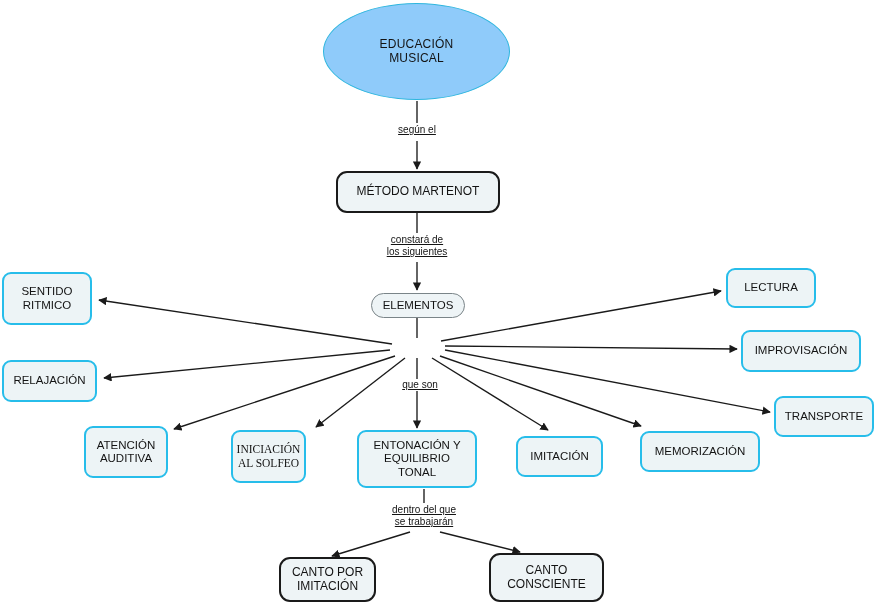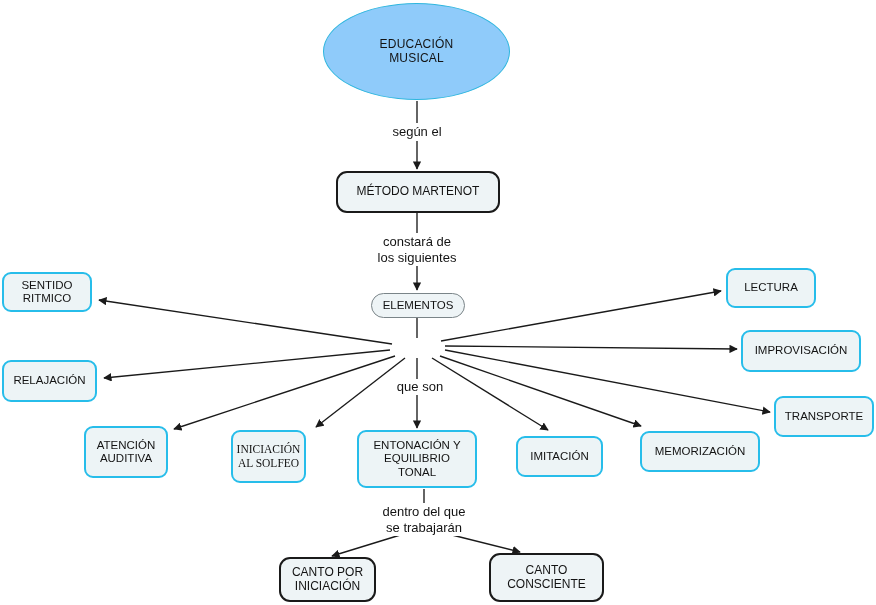--- a/index.html
+++ b/index.html
@@ -66,27 +66,28 @@
   .node.leaf{
     background:#EDF4F6;
     border:2px solid #27BDEA;
     border-radius:9px;
     font-size:11.5px;
   }
 
   
   .linklabel{
     position:absolute;
-    font-size:13px;
+    font-size:10px;
     color:#131313;
     text-align:center;
     line-height:1.22;
     white-space:pre-line;
     background:#ffffff;
     z-index:6;
+    text-decoration:underline;
   }
   .linklabel.hub{
     padding:0 2px;
   }
 </style>
 </head>
 <body>
 
 <div id="canvas">
 
@@ -133,21 +134,21 @@
 
   <div class="node dark" style="left:336px;top:171px;width:164px;height:42px;">MÉTODO MARTENOT</div>
 
   <div class="linklabel" style="left:357px;top:234px;width:120px;">constará de
 los siguientes</div>
 
   <div class="node pill" style="left:371px;top:293px;width:94px;height:25px;">ELEMENTOS</div>
 
   <div class="linklabel hub" style="left:390px;top:339px;width:56px;margin-top:40px;">que son</div>
 
-  <div class="node leaf" style="left:2px;top:272px;width:90px;height:40px;">SENTIDO
+  <div class="node leaf" style="left:2px;top:272px;width:90px;height:53px;">SENTIDO
 RITMICO</div>
 
   <div class="node leaf" style="left:2px;top:360px;width:95px;height:42px;">RELAJACIÓN</div>
 
   <div class="node leaf" style="left:84px;top:426px;width:84px;height:52px;">ATENCIÓN
 AUDITIVA</div>
 
   <div class="node leaf" style="left:231px;top:430px;width:75px;height:53px;font-family:Liberation Serif, serif;">INICIACIÓN
 AL SOLFEO</div>
 
@@ -162,18 +163,18 @@
   <div class="node leaf" style="left:726px;top:268px;width:90px;height:40px;">LECTURA</div>
 
   <div class="node leaf" style="left:357px;top:430px;width:120px;height:58px;">ENTONACIÓN Y
 EQUILIBRIO
 TONAL</div>
 
   <div class="linklabel" style="left:364px;top:504px;width:120px;">dentro del que
 se trabajarán</div>
 
   <div class="node dark" style="left:279px;top:557px;width:97px;height:45px;">CANTO POR
-INICIACIÓN</div>
+IMITACIÓN</div>
 
   <div class="node dark" style="left:489px;top:553px;width:115px;height:49px;">CANTO
 CONSCIENTE</div>
 
 </div>
 
 </body></html>

